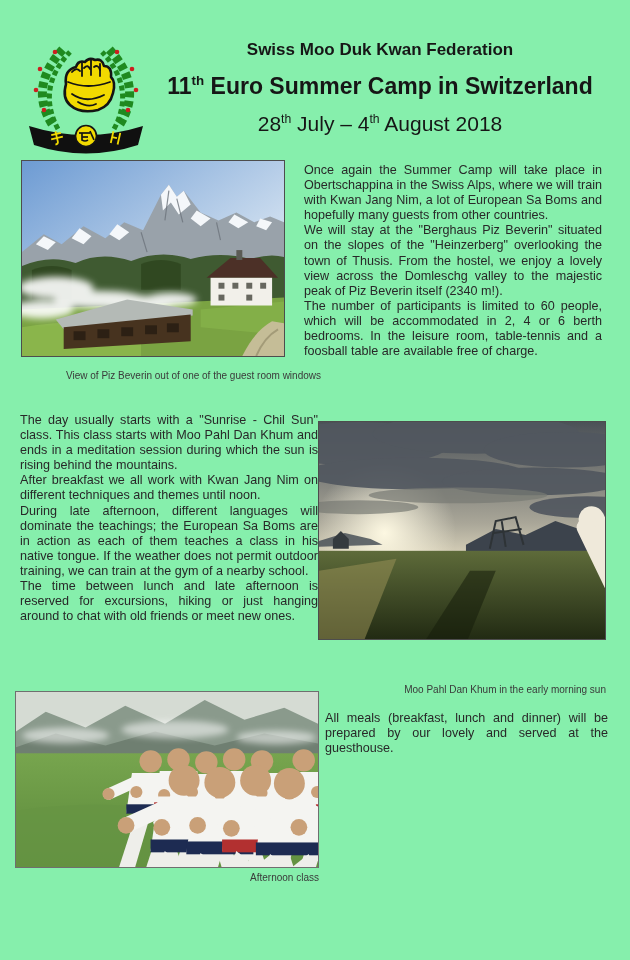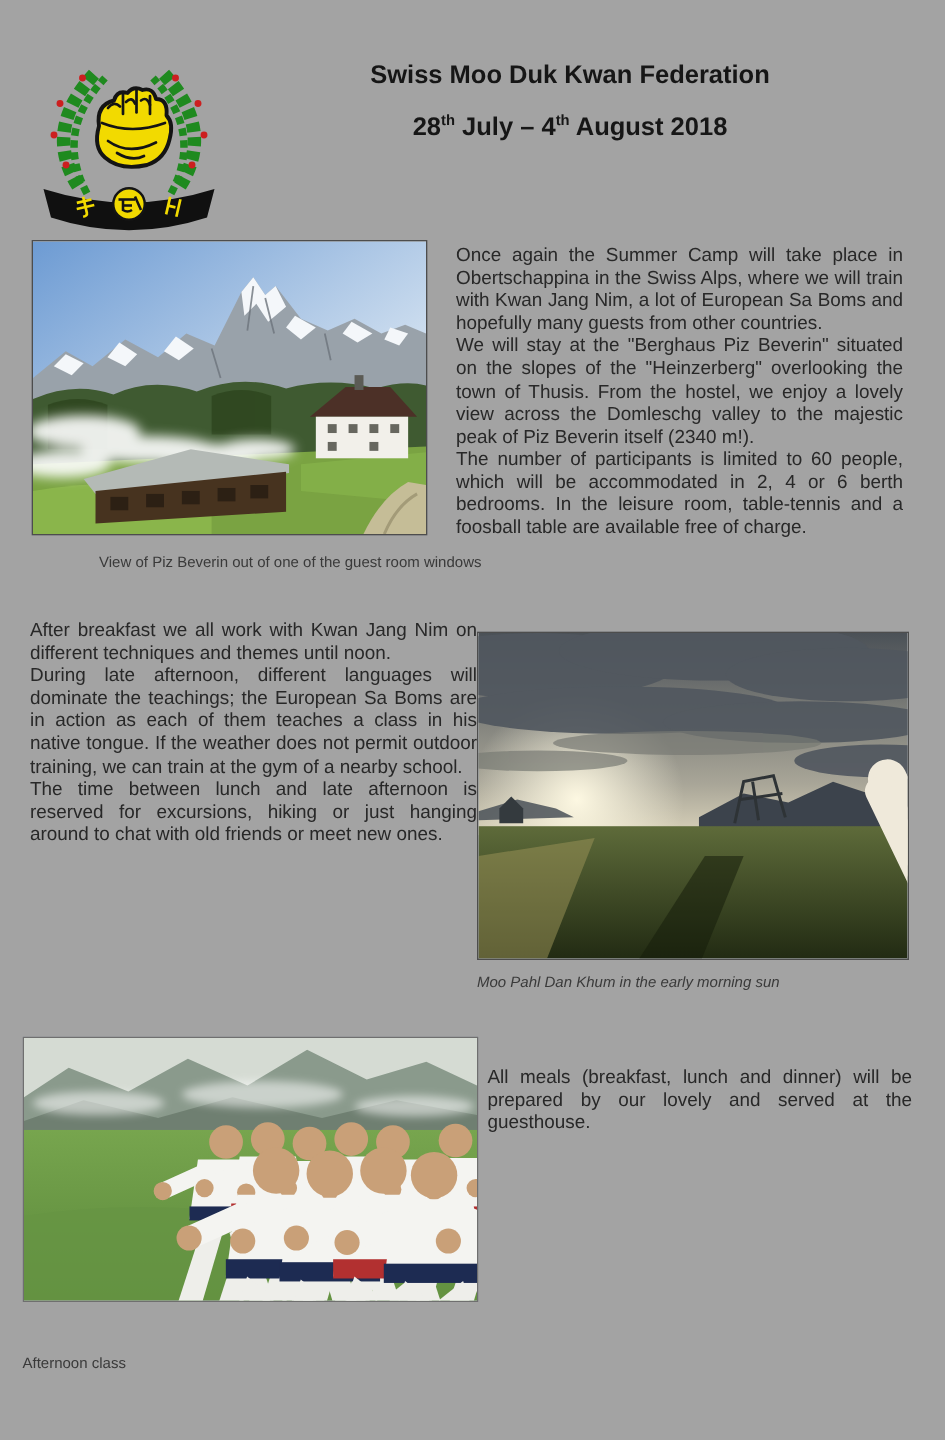--- a/index.html
+++ b/index.html
@@ -1,37 +1,37 @@
 <!DOCTYPE html>
 <html><head>
 <meta charset="utf-8">
 <style>
   html,body{margin:0;padding:0;background:#ffffff;}
   .page{
-    position:relative;width:630px;height:960px;background:#a3a3a3;
+    position:relative;width:630px;height:960px;background:#86efac;
     font-family:"Liberation Sans",sans-serif;color:#2c2c2c;overflow:hidden;
   }
   
   .logo{position:absolute;left:24px;top:32px;width:124px;height:112px;}
   .titles{position:absolute;left:138px;top:40px;width:484px;text-align:center;color:#161616;}
   .t1{font-size:17px;font-weight:bold;line-height:20px;margin:0 0 13px 0;}
   .t2{font-size:23px;font-weight:bold;line-height:26px;margin:0 0 13px 0;}
-  .t3{font-size:17px;font-weight:bold;line-height:24px;margin:0;}
+  .t3{font-size:21px;font-weight:normal;line-height:24px;margin:0;}
   sup{font-size:58%;vertical-align:super;line-height:0;}
   
   .photo{position:absolute;box-sizing:border-box;border:1px solid #4d4d4d;background:#dde4ea;}
   .photo svg{display:block;width:100%;height:100%;}
   .photo1{left:21px;top:160px;width:264px;height:197px;}
   .photo2{left:318px;top:421px;width:288px;height:219px;}
   .photo3{left:15px;top:691px;width:304px;height:177px;border-color:#6f6f6f;}
   
   .caption{position:absolute;font-size:10px;line-height:12px;color:#3a3a3a;}
   .cap1{left:21px;top:370px;width:300px;text-align:right;}
-  .cap2{left:318px;top:650px;width:288px;text-align:left;font-style:italic;}
-  .cap3{left:15px;top:904px;width:304px;text-align:left;}
+  .cap2{left:318px;top:684px;width:288px;text-align:right;}
+  .cap3{left:15px;top:872px;width:304px;text-align:right;}
   
   .col{position:absolute;font-size:12.6px;line-height:15.1px;color:#282828;}
   .col p{margin:0;text-align:justify;}
   .col1{left:304px;top:163px;width:298px;}
   .col2{left:20px;top:413px;width:298px;}
   .col3{left:325px;top:711px;width:283px;}
 </style>
 </head>
 <body>
 
@@ -93,20 +93,21 @@
           <path d="M-4,-6 v12"></path>
             <path d="M3,-6 v12"></path>
             <path d="M-4,0 h5"></path>
         </g>
       </g>
     </svg>
   </div>
 
   <div class="titles">
     <div class="t1">Swiss Moo Duk Kwan Federation</div>
+    <div class="t2"><span>11</span><sup>th</sup><span> Euro Summer Camp in Switzerland</span></div>
     <div class="t3"><span>28</span><sup>th</sup><span> July – 4</span><sup>th</sup><span> August 2018</span></div>
   </div>
 
   <div class="photo photo1">
     <svg viewBox="0 0 264 197" preserveAspectRatio="none" aria-hidden="true">
       <defs>
         <linearGradient id="sky1" x1="0" y1="0" x2="1" y2="0.7">
           <stop offset="0" stop-color="#6d9bd3"></stop>
             <stop offset="1" stop-color="#d8e5f2"></stop>
         </linearGradient>
@@ -185,20 +186,21 @@
 
   <div class="caption cap1">View of Piz Beverin out of one of the guest room windows</div>
 
   <div class="col col1">
     <p>Once again the Summer Camp will take place in Obertschappina in the Swiss Alps, where we will train with Kwan Jang Nim, a lot of European Sa Boms and hopefully many guests from other countries.</p>
     <p>We will stay at the "Berghaus Piz Beverin" situated on the slopes of the "Heinzerberg" overlooking the town of Thusis. From the hostel, we enjoy a lovely view across the Domleschg valley to the majestic peak of Piz Beverin itself (2340 m!).</p>
     <p>The number of participants is limited to 60 people, which will be accommodated in 2, 4 or 6 berth bedrooms. In the leisure room, table-tennis and a foosball table are available free of charge.</p>
   </div>
 
   <div class="col col2">
+    <p>The day usually starts with a "Sunrise - Chil Sun" class. This class starts with Moo Pahl Dan Khum and ends in a meditation session during which the sun is rising behind the mountains.</p>
     <p>After breakfast we all work with Kwan Jang Nim on different techniques and themes until noon.</p>
     <p>During late afternoon, different languages will dominate the teachings; the European Sa Boms are in action as each of them teaches a class in his native tongue. If the weather does not permit outdoor training, we can train at the gym of a nearby school.</p>
     <p>The time between lunch and late afternoon is reserved for excursions, hiking or just hanging around to chat with old friends or meet new ones.</p>
   </div>
 
   <div class="photo photo2">
     <svg viewBox="0 0 288 219" preserveAspectRatio="none" aria-hidden="true">
       <defs>
         <linearGradient id="sky2" x1="0" y1="0" x2="0" y2="1">
           <stop offset="0" stop-color="#4b5157"></stop>

